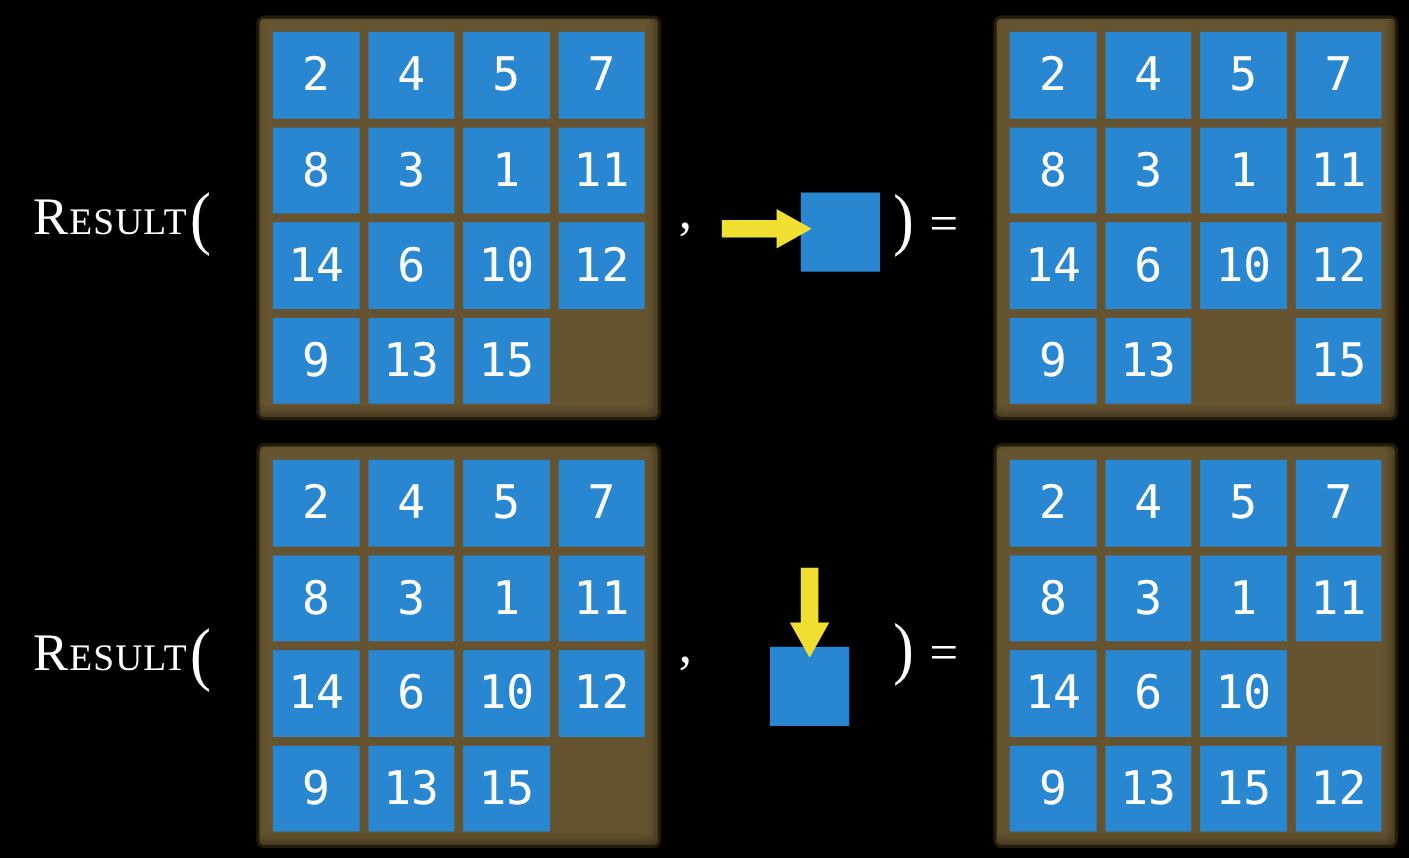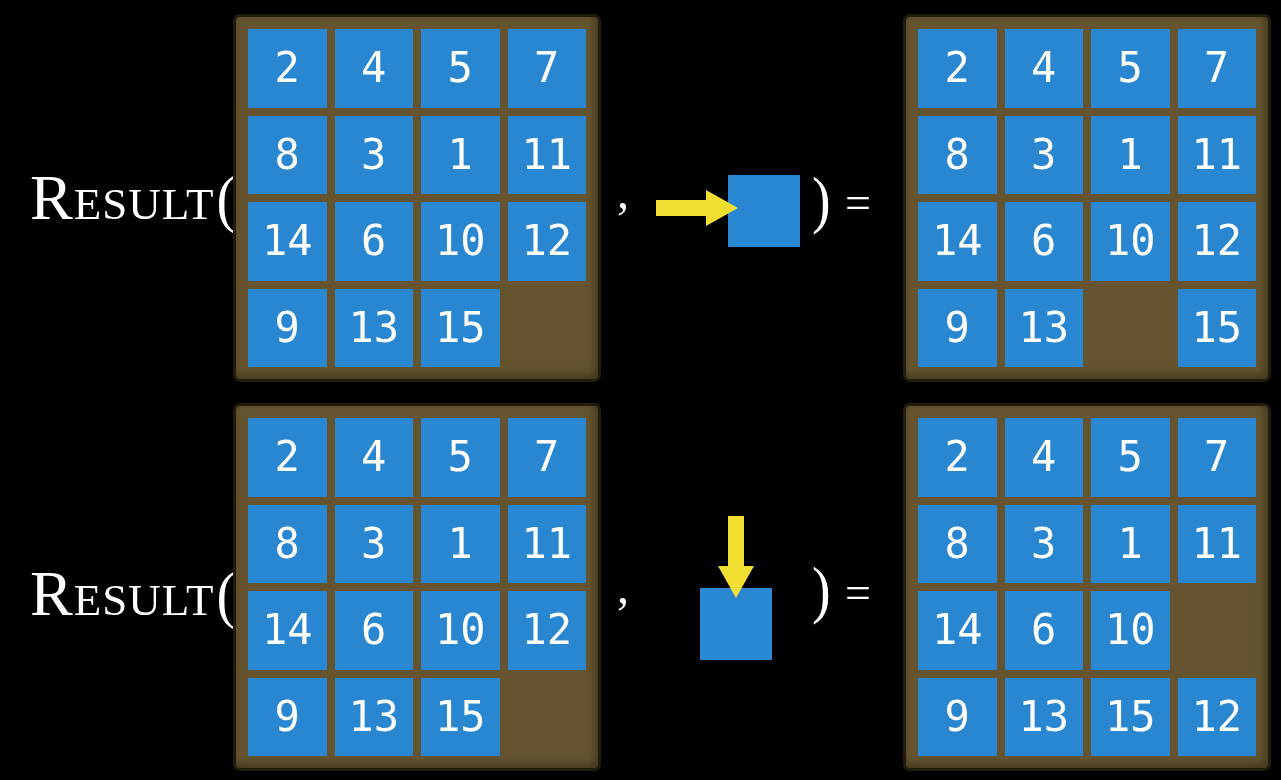--- a/index.html
+++ b/index.html
@@ -17,21 +17,21 @@
   .fig-label {
     position: absolute;
     left: 30px;
     height: 84px;
     display: flex;
     align-items: center;
     color: #ffffff;
   }
   .fname {
     font-variant: small-caps;
-    font-size: 64px;
+    font-size: 48px;
     letter-spacing: 1px;
     line-height: 1;
   }
   .lparen {
     font-size: 57px;
     line-height: 1;
     margin-left: 2px;
     transform: scaleY(1.12);
     transform-origin: center;
     display: inline-block;

